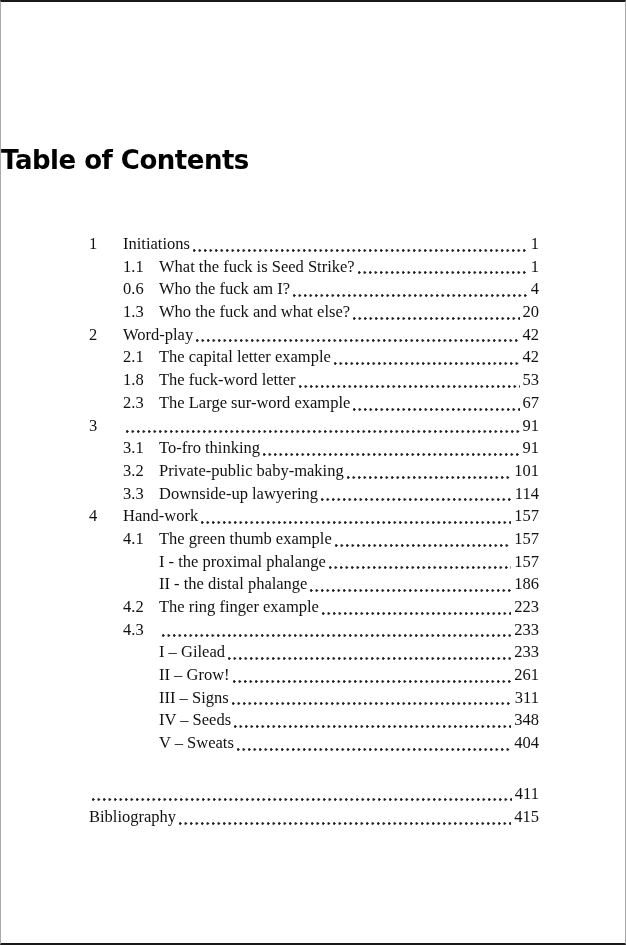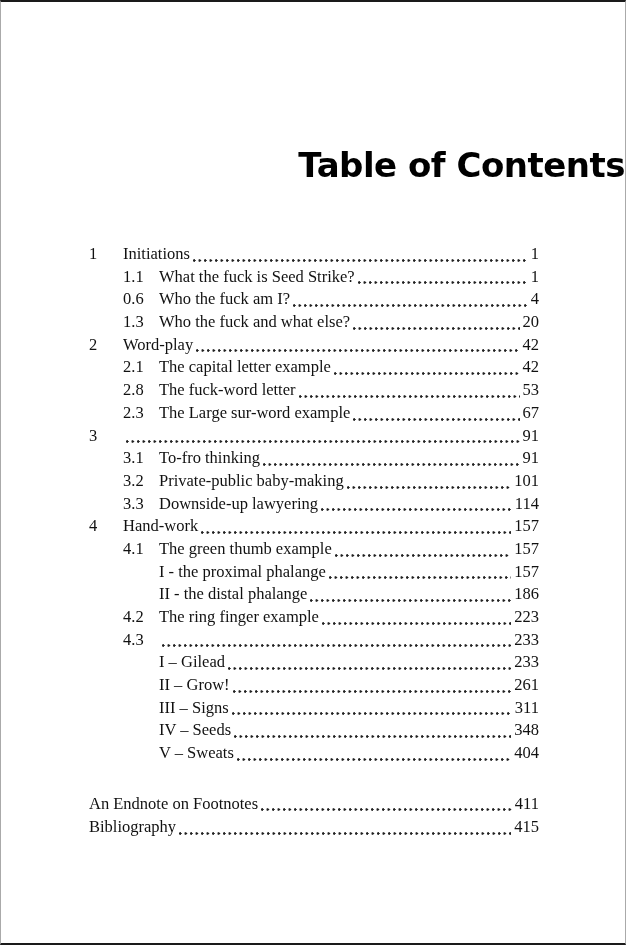--- a/index.html
+++ b/index.html
@@ -16,24 +16,24 @@
     border-top: 2px solid #1a1a1a;
     border-bottom: 2px solid #1a1a1a;
     border-left: 1px solid #aaaaaa;
     border-right: 1px solid #aaaaaa;
     font-family: "Liberation Serif", serif;
     color: #111111;
     overflow: hidden;
   }
   .toc-title {
     margin: 143px 0 0 0;
-    text-align: right;
+    text-align: left;
     font-family: "DejaVu Sans", sans-serif;
     font-weight: 700;
-    font-size: 34px;
+    font-size: 26px;
     letter-spacing: -0.5px;
     color: #000000;
   }
   .toc-body {
     margin: 58px 86px 0 88px;
   }
   .toc-row {
     display: flex;
     align-items: baseline;
     height: 22.7px;
@@ -113,21 +113,21 @@
       <span class="dots"></span>
       <span class="pg">42</span>
     </div>
       <div class="toc-row lvl1">
       <span class="num">2.1</span>
       <span class="lbl">The capital letter example</span>
       <span class="dots"></span>
       <span class="pg">42</span>
     </div>
       <div class="toc-row lvl1">
-      <span class="num">2.8</span>
+      <span class="num">1.8</span>
       <span class="lbl">The fuck-word letter</span>
       <span class="dots"></span>
       <span class="pg">53</span>
     </div>
       <div class="toc-row lvl1">
       <span class="num">2.3</span>
       <span class="lbl">The Large sur-word example</span>
       <span class="dots"></span>
       <span class="pg">67</span>
     </div>
@@ -217,21 +217,20 @@
 
       <span class="lbl">V  –  Sweats</span>
       <span class="dots"></span>
       <span class="pg">404</span>
     </div>
     </div>
 
   <div class="back-matter" id="back-matter-list">
       <div class="toc-row back">
 
-      <span class="lbl">An Endnote on Footnotes</span>
       <span class="dots"></span>
       <span class="pg">411</span>
     </div>
       <div class="toc-row back">
 
       <span class="lbl">Bibliography</span>
       <span class="dots"></span>
       <span class="pg">415</span>
     </div>
     </div>

